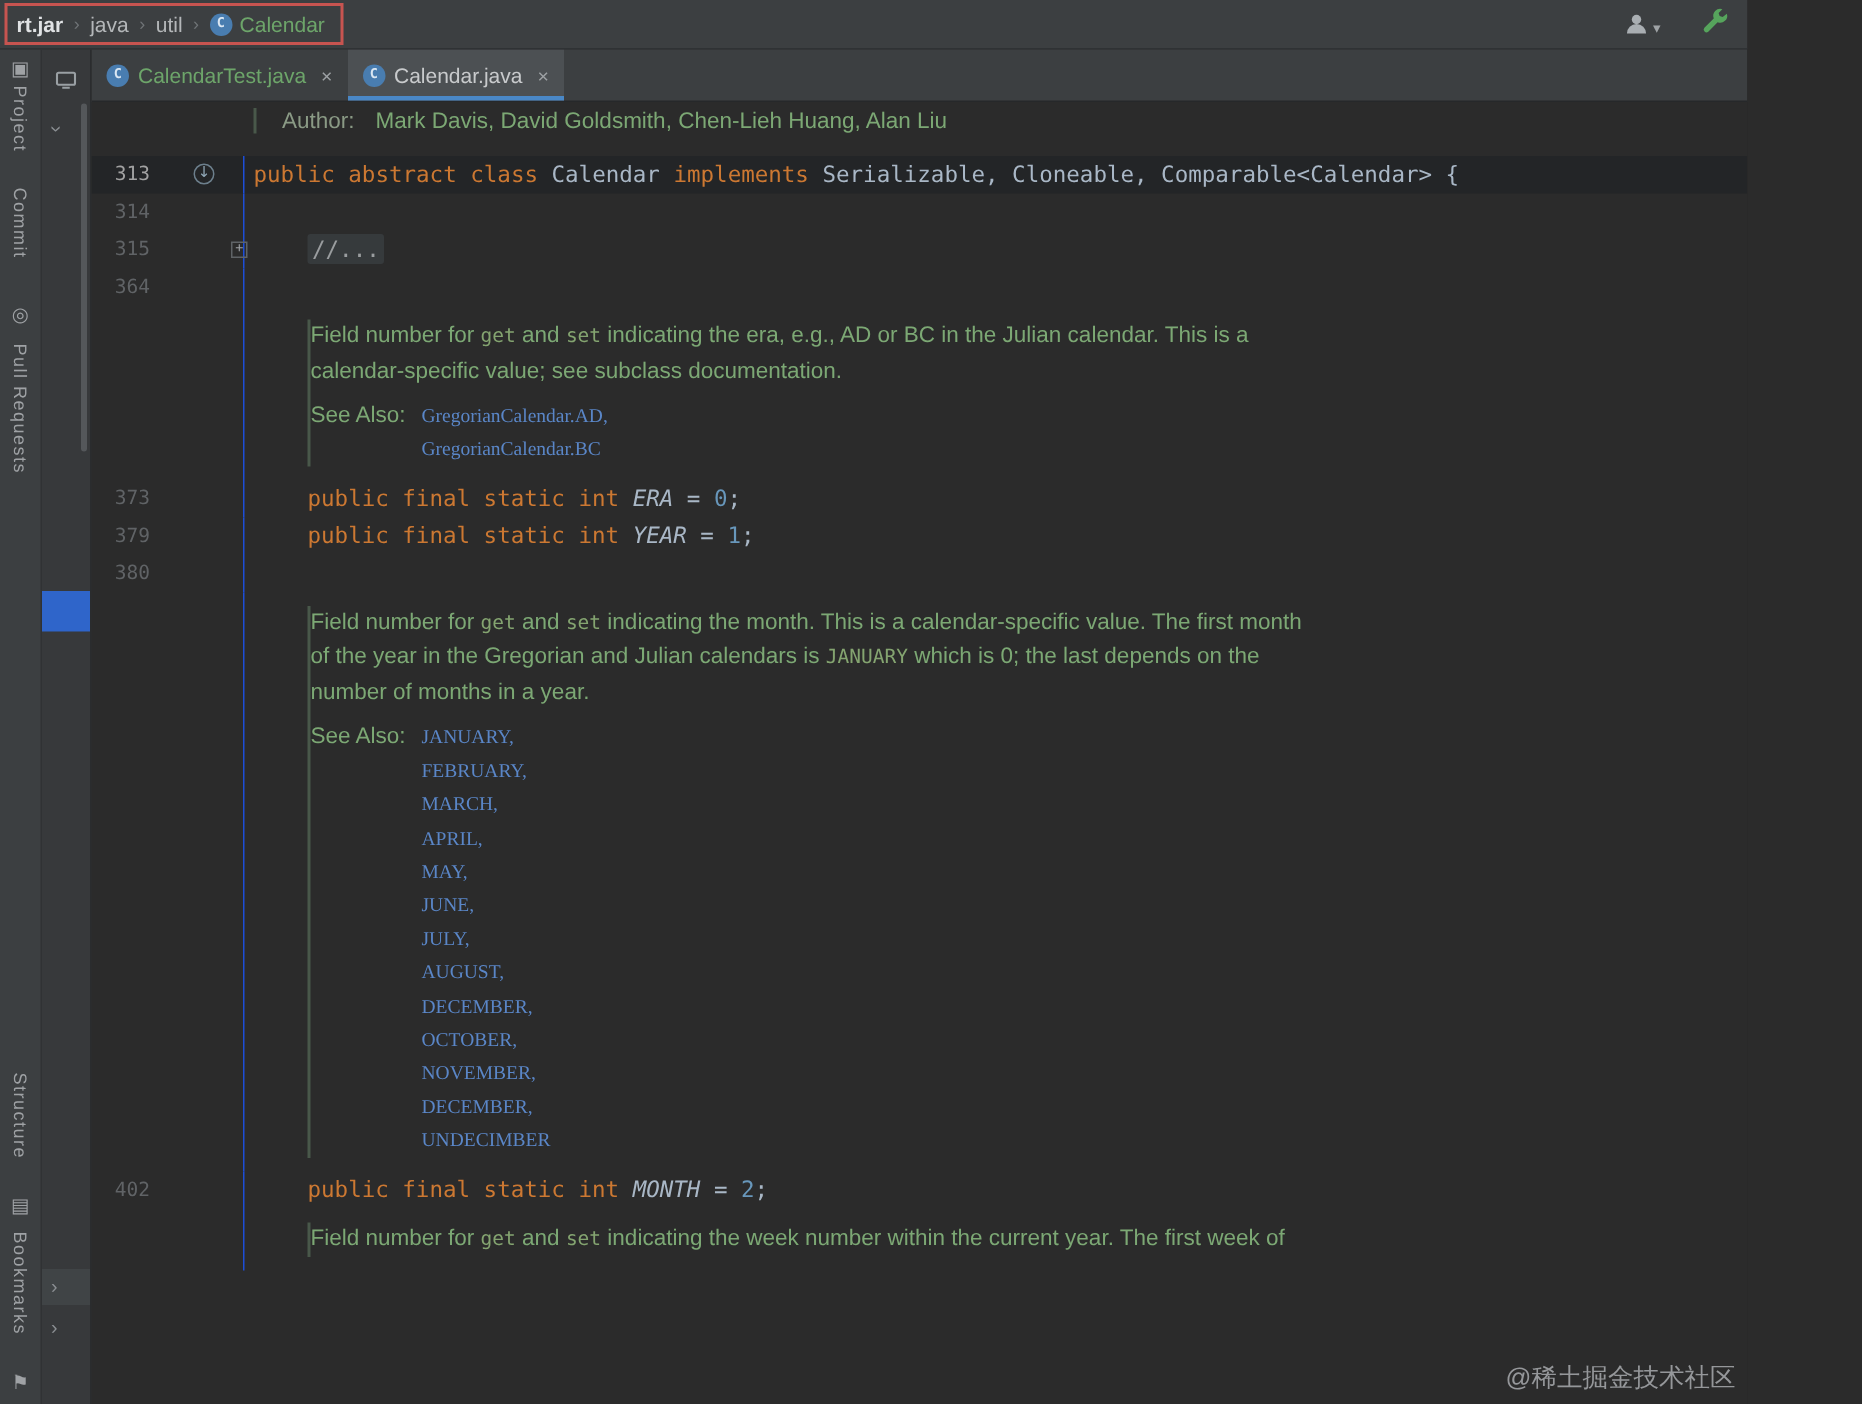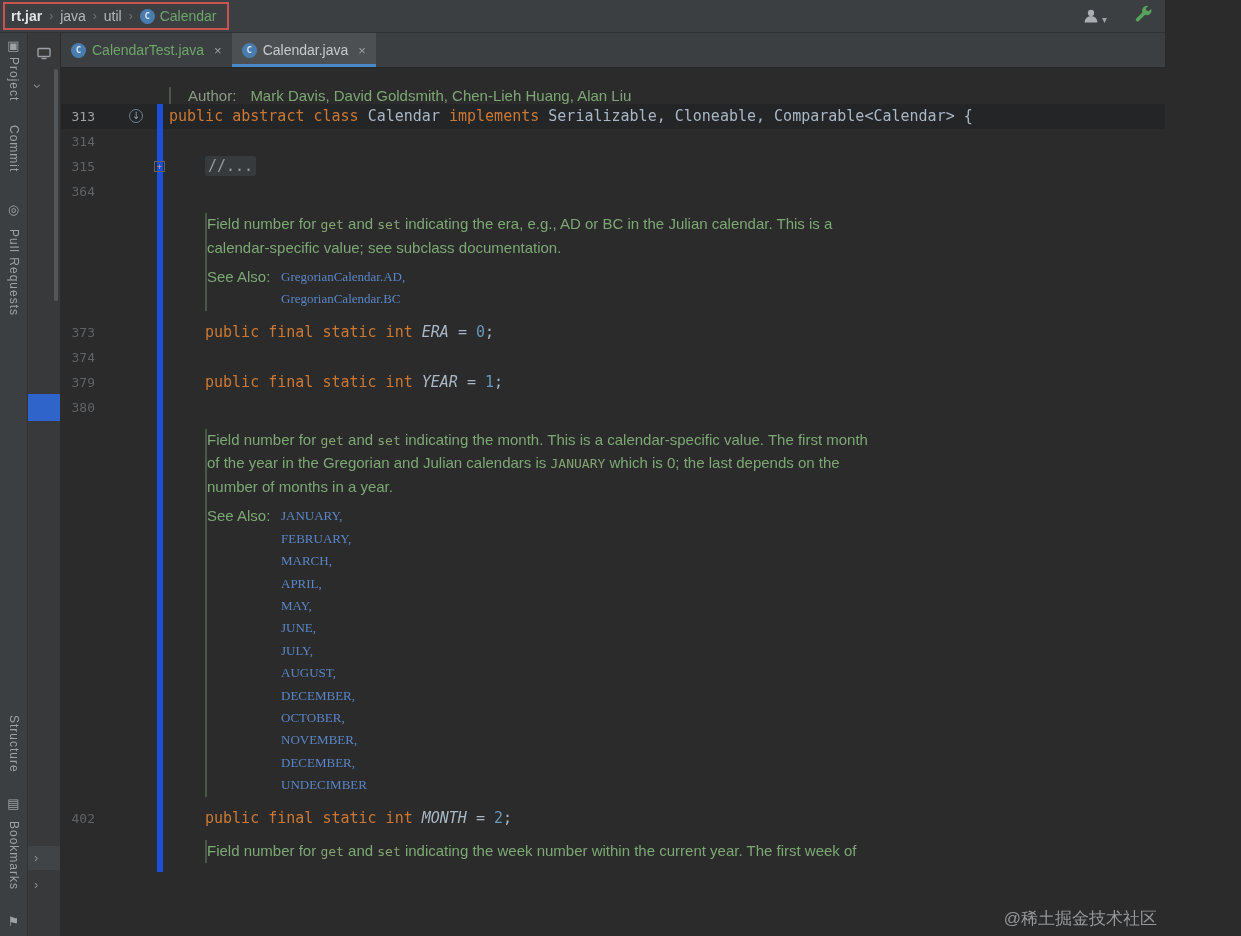--- a/index.html
+++ b/index.html
@@ -52,21 +52,21 @@
     background:var(--tab-underline,#4a88c7)}
   .tab.green .tab-label{color:var(--added-file-green,#6da56a)}
   .tab .close{color:#9da1a4;font-size:13px;margin-left:4px}
 
   .cls-icon{display:inline-flex;align-items:center;justify-content:center;width:15px;height:15px;
     border-radius:50%;background:#497db0;color:#d9e6f2;font-size:9px;font-weight:bold;
     font-family:"DejaVu Sans Mono","Liberation Mono",monospace;flex:none}
 
   
   .editor{flex:1;overflow:hidden;background:var(--editor-bg,#2b2b2b);position:relative;padding-top:4px}
-  .gutter{width:102px;flex:none;position:relative;border-right:6px solid #1d4ed8}
+  .gutter{width:102px;flex:none;position:relative;border-right:1px solid #1d4ed8}
   .lnum{position:absolute;right:62px;top:0;font-size:13px;line-height:25px;
     color:var(--line-number,#606366);font-family:"DejaVu Sans Mono","Liberation Mono",monospace}
   .caret .lnum{color:#a2a2a2}
   .g-ovr{position:absolute;left:68px;top:5px;width:14px;height:14px;border:1px solid #6c7f8c;
     border-radius:50%;color:#8fa6b5;font-size:10px;line-height:12px;text-align:center;
     font-family:"DejaVu Sans","Liberation Sans",sans-serif}
   .g-fold{position:absolute;left:93px;top:7px;width:11px;height:11px;border:1px solid #5f6366;
     color:#9da1a5;font-size:9px;line-height:9px;text-align:center}
 
   .crow{display:flex;height:25px;line-height:25px;
@@ -86,21 +86,21 @@
   .dline{font-size:15px;line-height:22.5px;color:var(--doc-green,#7ca874);white-space:nowrap}
   .seg-doc{color:var(--doc-green,#7ca874)}
   .seg-code{font-family:"DejaVu Sans Mono","Liberation Mono",monospace;font-size:13px;
     color:var(--doc-code,#84a470)}
   .seealso{display:flex;margin-top:7px}
   .sa-label{width:74px;flex:none;font-size:15px;line-height:22.4px;color:var(--doc-green,#7ca874)}
   .sa-links{display:flex;flex-direction:column}
   .sa-link{font-family:Liberation Serif, serif;font-size:13px;
     line-height:22.4px;color:var(--doc-link-blue,#5a86c7);text-decoration:none;cursor:pointer}
 
-  .author-row{display:flex;height:32px;align-items:flex-end}
+  .author-row{display:flex;height:32px;align-items:flex-start}
   .author-block{margin-left:6px;border-left:2px solid #49584a;padding-left:17px;
     display:flex;gap:14px;font-size:15px;align-items:baseline}
   .author-label{color:#8a9a85}
   .author-value{color:var(--doc-green,#7ca874)}
 
   .watermark{position:absolute;right:8px;bottom:6px;color:#95979a;font-size:17px;z-index:5}
 </style>
 </head>
 <body>
 
@@ -248,26 +248,20 @@
                 </div>
               </div>
             </div>
           </div>
           <div class="crow">
             <div class="gutter">
               <span class="lnum">373</span>
             </div>
             <div class="ctext ind1"><span class="tok-kw">public final static int </span><span class="tok-field">ERA </span><span class="tok-plain">= </span><span class="tok-num">0</span><span class="tok-plain">;</span></div>
           </div>
-          <div class="crow">
-            <div class="gutter">
-              <span class="lnum">374</span>
-            </div>
-            <div class="ctext ind1"></div>
-          </div>
           <div class="drow">
             <div class="gutter"></div>
           </div>
           <div class="crow">
             <div class="gutter">
               <span class="lnum">379</span>
             </div>
             <div class="ctext ind1"><span class="tok-kw">public final static int </span><span class="tok-field">YEAR </span><span class="tok-plain">= </span><span class="tok-num">1</span><span class="tok-plain">;</span></div>
           </div>
           <div class="crow">

